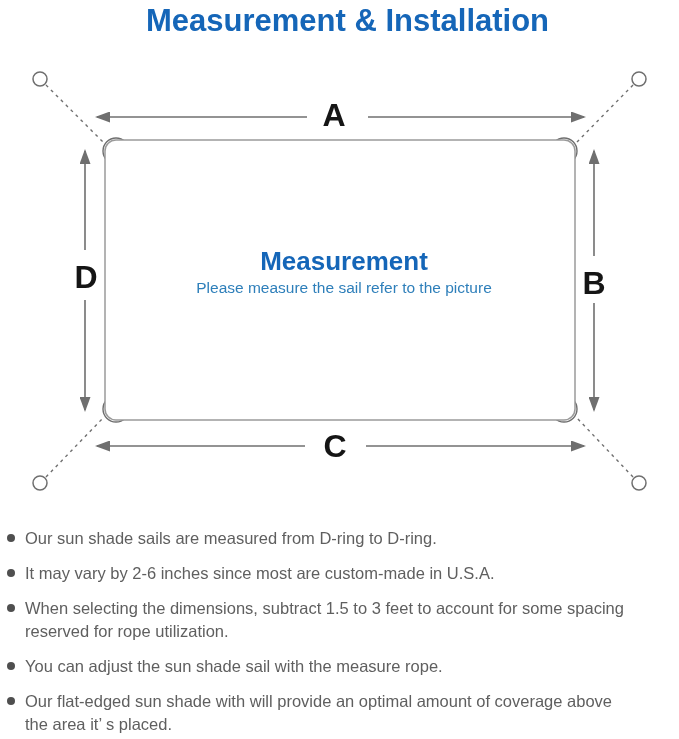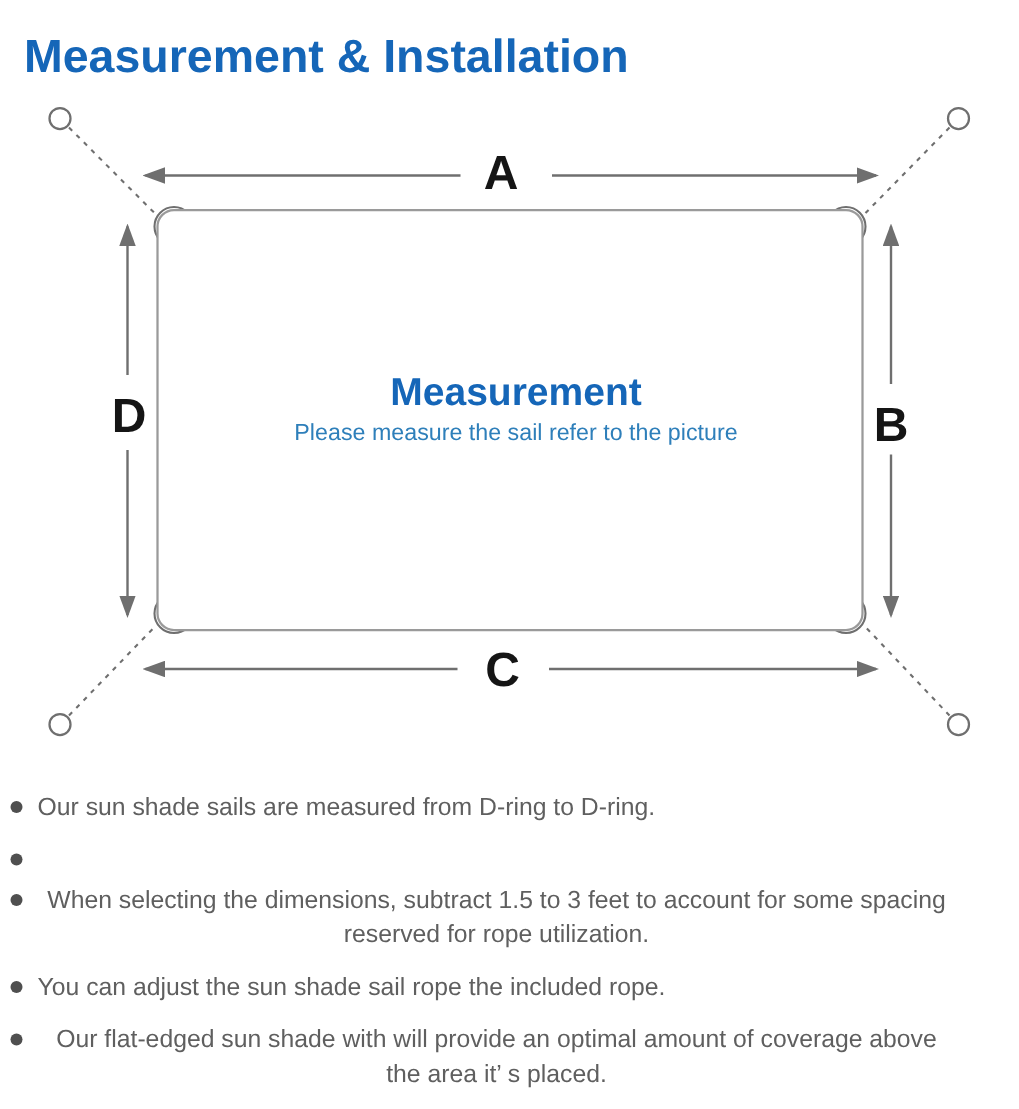--- a/index.html
+++ b/index.html
@@ -9,40 +9,40 @@
     --line_soft:#9a9a9a;
     --ink:#151515;
     --text:#5f5f5f;
   }
   html,body{margin:0;padding:0;background:#ffffff;}
   .page{
     position:relative;width:679px;height:739px;background:#fff;overflow:hidden;
     font-family:"Liberation Sans",sans-serif;
   }
   .title{
-    position:absolute;top:0;left:16px;right:0;margin:0;padding-top:20px;
-    font-size:31px;font-weight:700;color:var(--accent);
+    position:absolute;top:0;left:16px;right:0;margin:0;padding-top:3px;
+    text-align:center;font-size:31px;font-weight:700;color:var(--accent);
     letter-spacing:0px;
   }
   .diagram{position:absolute;top:58px;left:0;}
   .diagram .arrow-line{stroke:var(--line);stroke-width:1.6;}
   .diagram .rope{stroke:var(--line);stroke-width:1.4;stroke-dasharray:3 4;fill:none;}
   .diagram .anchor{stroke:var(--line);stroke-width:1.5;fill:#ffffff;}
   .diagram .dring{stroke:var(--line);stroke-width:1.4;fill:#ffffff;}
   .diagram .sail{stroke:var(--line-soft,#9a9a9a);stroke:var(--line_soft);stroke-width:1.5;fill:#ffffff;}
   .diagram .dim-label{font-size:32px;font-weight:700;fill:var(--ink);text-anchor:middle;}
   .diagram .center-title{font-size:26px;font-weight:700;fill:var(--accent);text-anchor:middle;}
   .diagram .center-sub{font-size:15.5px;fill:var(--subtitle_blue);text-anchor:middle;}
   .diagram .arrowhead{fill:var(--line);}
   .notes{
     position:absolute;top:527px;left:7px;right:2px;
     list-style:none;margin:0;padding:0;
   }
   .note{
-    display:flex;align-items:flex-start;margin:0 0 12px 0;text-align:center;
+    display:flex;align-items:flex-start;margin:0 0 12px 0;
   }
   .dot{
     flex:0 0 auto;width:8px;height:8px;border-radius:50%;
     background:#4f4f4f;margin:7px 10px 0 0;
   }
   .note-text{
     font-size:16.5px;line-height:23px;color:var(--text);
     max-width:612px;
   }
 </style>
@@ -97,28 +97,29 @@
     <text class="center-sub" x="344" y="293">Please measure the sail refer to the picture</text>
   </svg>
 
   <ul class="notes">
     <li class="note">
       <span class="dot"></span>
       <span class="note-text">Our sun shade sails are measured from D-ring to D-ring.</span>
     </li>
     <li class="note">
       <span class="dot"></span>
+      <span class="note-text">It may vary by 2-6 inches since most are custom-made in U.S.A.</span>
     </li>
     <li class="note">
       <span class="dot"></span>
       <span class="note-text">When selecting the dimensions, subtract 1.5 to 3 feet to account for some spacing reserved for rope utilization.</span>
     </li>
     <li class="note">
       <span class="dot"></span>
-      <span class="note-text">You can adjust the sun shade sail rope the included rope.</span>
+      <span class="note-text">You can adjust the sun shade sail with the measure rope.</span>
     </li>
     <li class="note">
       <span class="dot"></span>
       <span class="note-text">Our flat-edged sun shade with will provide an optimal amount of coverage above the area it’ s placed.</span>
     </li>
   </ul>
 
 </div>
 
 </body></html>

